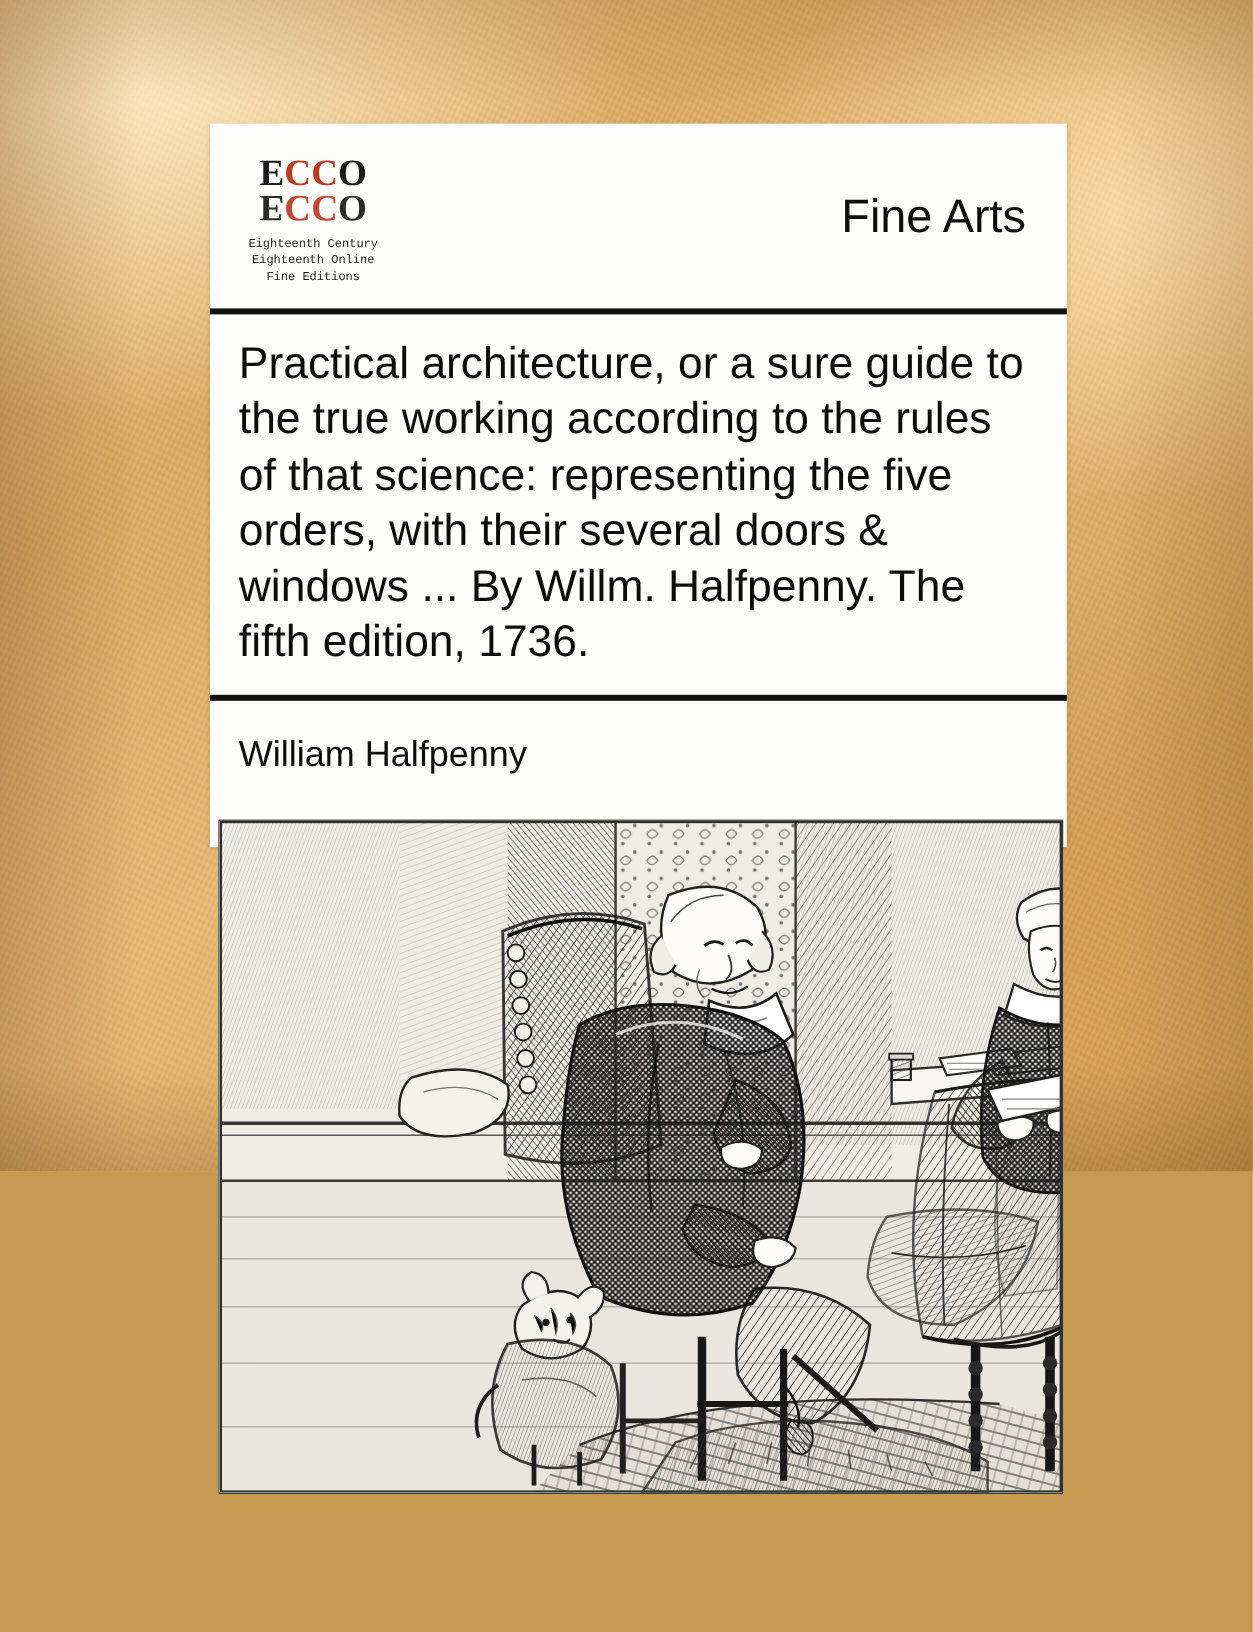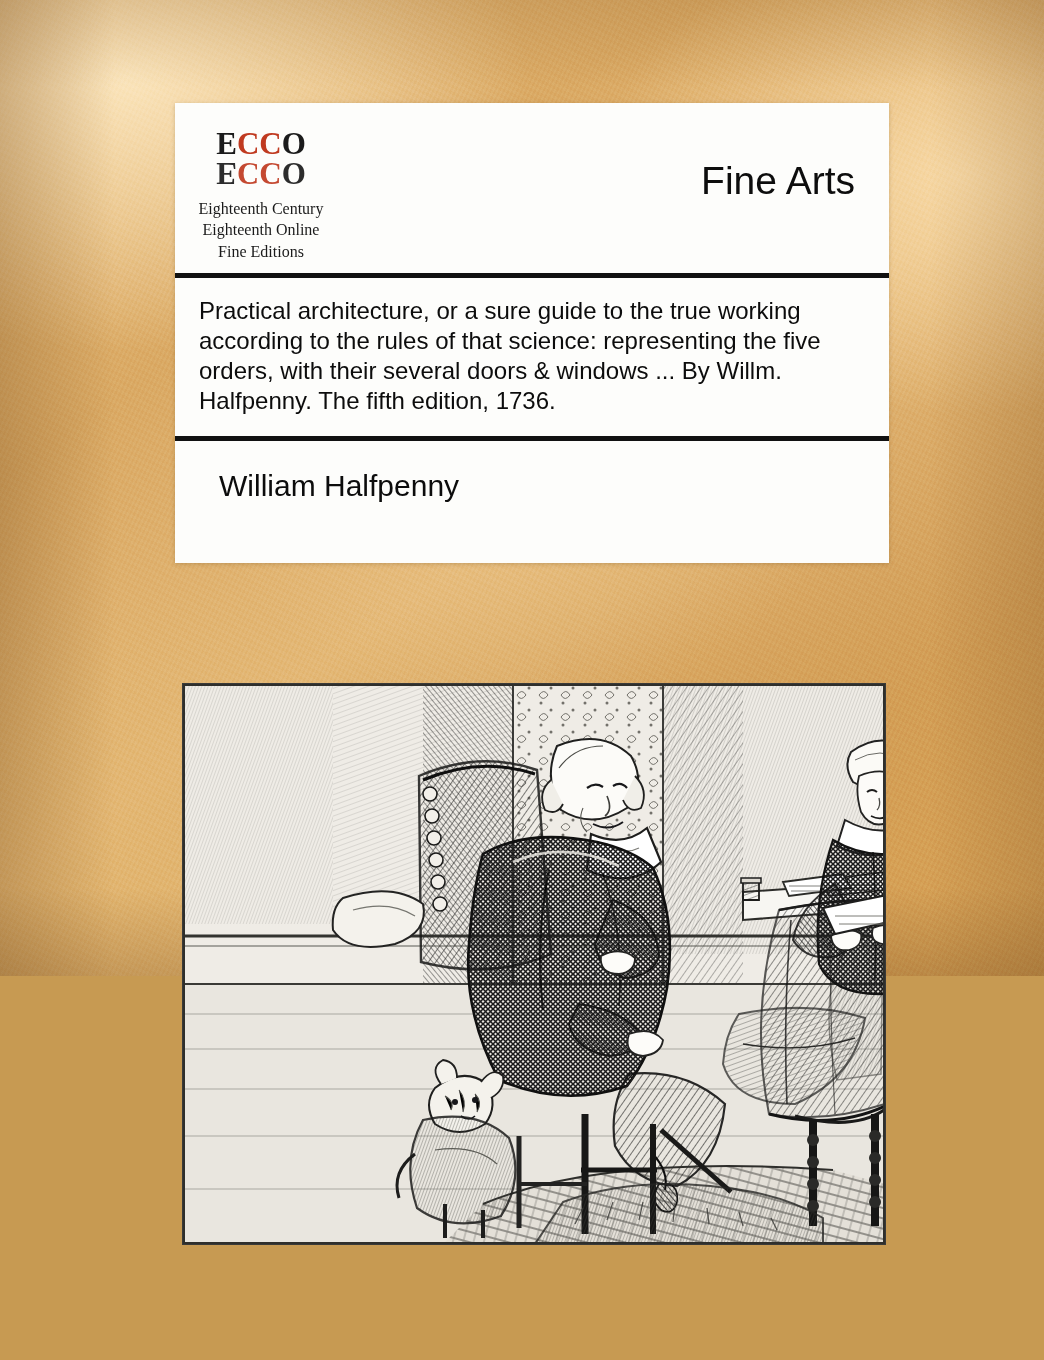--- a/index.html
+++ b/index.html
@@ -76,52 +76,51 @@
     color: #1b1b1b;
     display: block;
   }
   .ecco-word .o-red { color: #c03a20; }
   .ecco-word.flip {
     transform: scaleY(-1);
     opacity: 0.92;
     margin-top: 1px;
   }
   .ecco-sub {
-    font-family: Liberation Serif, serif;
-    font-size: 16px;
+    font-family: Liberation Mono, monospace;
+    font-size: 10px;
     line-height: 1.35;
     color: #1b1b1b;
     margin-top: 9px;
   }
   .collection-title {
     font-size: 39px;
     color: #0d0d0d;
     padding-top: 38px;
     padding-right: 12px;
     white-space: nowrap;
   }
 
   .rule {
     height: 5px;
     background: #111;
     margin: 0 0 0 0;
   }
 
   .book-title {
-    font-size: 24px;
+    font-size: 37px;
     line-height: 1.255;
     color: #0c0c0c;
     padding: 18px 24px 20px 24px;
   }
 
   .author {
     font-size: 30px;
     color: #0c0c0c;
     padding: 28px 24px 60px 24px;
-    margin-left: 20px;
   }
 
   
   .plate {
     position: absolute;
     left: 182px;
     top: 683px;
     width: 702px;
     height: 560px;
     background: #f4f2ee;

